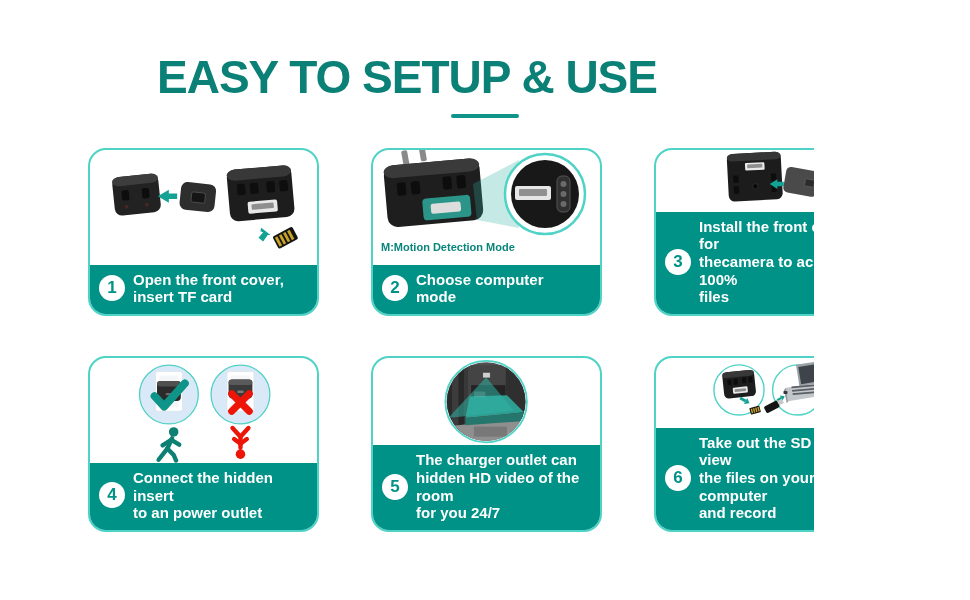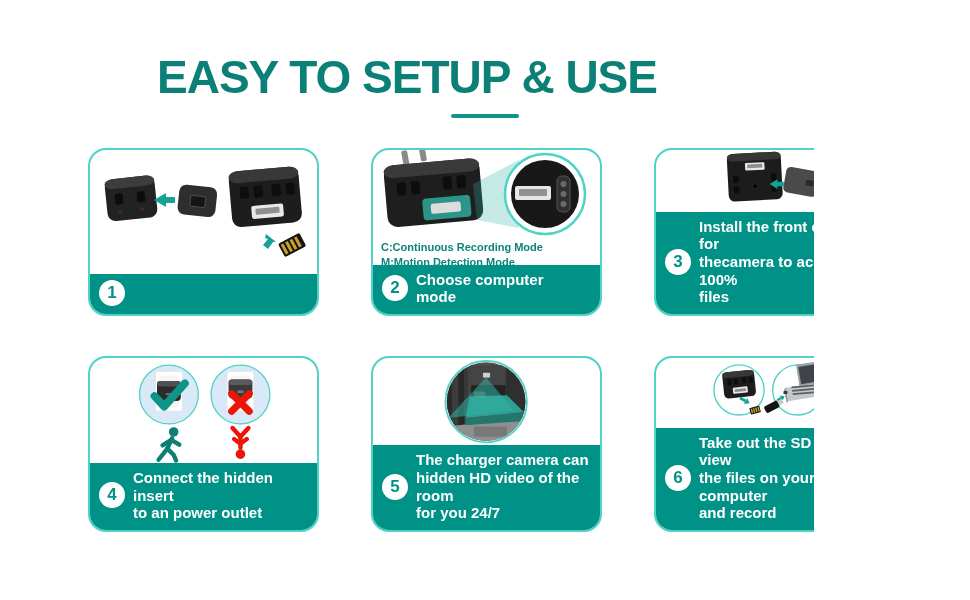--- a/index.html
+++ b/index.html
@@ -70,20 +70,24 @@
             <rect x="2" y="2" width="3" height="11"></rect>
               <rect x="7" y="2" width="3" height="11"></rect>
             <rect x="12" y="2" width="3" height="11"></rect>
               <rect x="17" y="2" width="3" height="11"></rect>
           </g>
         </g>
       </svg>
     </div>
     <div class="bar">
       <div class="num">1</div>
+      <div class="cap">
+        <span>Open the front cover,</span>
+        <span>insert TF card</span>
+      </div>
     </div>
   </div>
 
   <div class="card r1 c2">
     <div class="art">
       <svg viewBox="0 0 227 90" width="227" height="90" style="display:block">
         <g transform="translate(28,1) rotate(-10)" fill="#8a8a8a">
           <rect width="6" height="16" rx="2"></rect>
           <rect x="18" y="-2" width="6" height="16" rx="2"></rect>
         </g>
@@ -105,21 +109,20 @@
           <circle cx="172" cy="44" r="34" fill="#181818"></circle>
           <rect x="142" y="36" width="36" height="14" rx="2" fill="#e6e6e6"></rect>
           <rect x="146" y="39" width="28" height="7" rx="1" fill="#909090"></rect>
           <rect x="184" y="26" width="13" height="36" rx="5" fill="#303030" stroke="#555"></rect>
           <circle cx="190.5" cy="34" r="3" fill="#6a6a6a"></circle>
           <circle cx="190.5" cy="44" r="3" fill="#6a6a6a"></circle>
           <circle cx="190.5" cy="54" r="3" fill="#6a6a6a"></circle>
         </g>
       </svg>
       <div class="modes">
-        <span>C:Continuous Recording Mode</span>
         <span>M:Motion Detection Mode</span>
       </div>
     </div>
     <div class="bar">
       <div class="num">2</div>
       <div class="cap">
         <span>Choose computer</span>
         <span>mode</span>
       </div>
     </div>
@@ -230,21 +233,21 @@
           <polygon points="84,84 166,76 168,88 84,94" fill="#25766C"></polygon>
           <rect x="96" y="47" width="16" height="8" rx="2" fill="#d8d8d8" opacity="0.3"></rect>
           <rect x="108" y="20" width="11" height="8" rx="1" fill="#cfcfcf" stroke="#333"></rect>
           <polygon points="113,27 60,84 152,74" fill="#2FB3A3" opacity="0.55"></polygon>
         </g>
       </svg>
     </div>
     <div class="bar">
       <div class="num">5</div>
       <div class="cap">
-        <span>The charger camera can</span>
+        <span>The charger outlet can</span>
         <span>hidden HD video of the room</span>
         <span>for you 24/7</span>
       </div>
     </div>
   </div>
 
   <div class="card r2 c3">
     <div class="art">
       <svg class="fill" viewBox="0 0 227 122" preserveAspectRatio="xMidYMid meet">
         <g>

